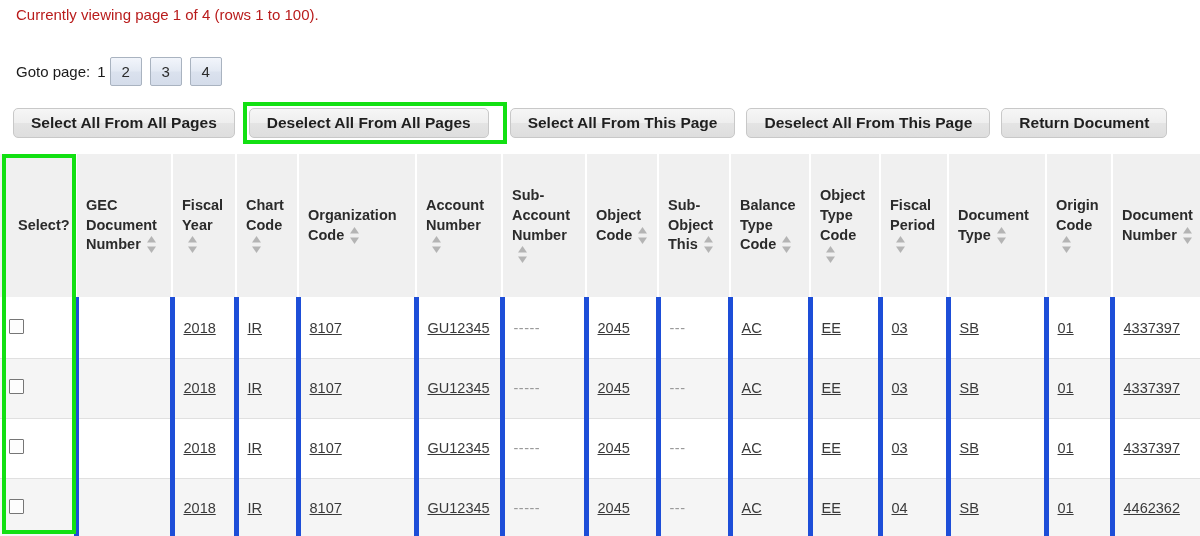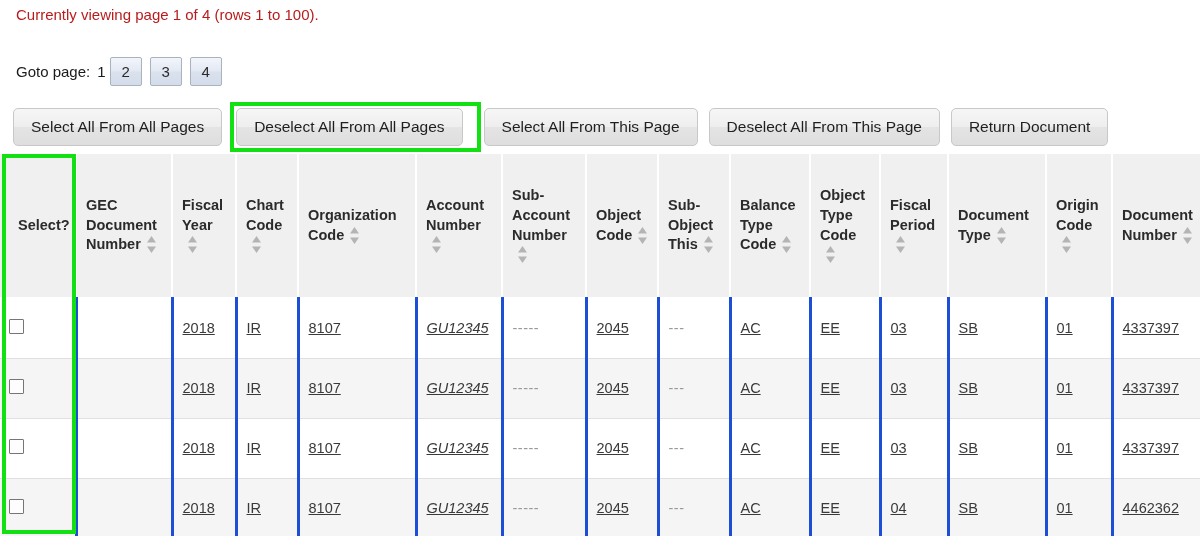--- a/index.html
+++ b/index.html
@@ -47,31 +47,32 @@
     padding: 0;
   }
 
   .action-bar {
     position: absolute;
     left: 13px; top: 102px;
     display: flex;
     align-items: center;
   }
   .action-btn {
-    height: 38px;
+    height: 30px;
     border: 1px solid #c8c8c8;
     border-radius: 5px;
     background: linear-gradient(to bottom, #f6f6f6 0%, #eeeeee 50%, #e4e4e4 51%, #dedede 100%);
     color: #1f1f1f;
     font-family: "Liberation Sans", sans-serif;
     font-size: 15.5px;
     padding: 1px 17px;
     margin-right: 11px;
     cursor: pointer;
     white-space: nowrap;
+    font-weight: bold;
   }
   .btn-wrap { position: relative; display: inline-block; }
   .btn-wrap.highlighted {
     border: 4px solid #12e012;
     padding: 2px;
     margin-right: 3px;
     margin-left: -3px;
   }
   .btn-wrap.highlighted .action-btn { margin-right: 12px; }
 
@@ -101,38 +102,38 @@
   }
   table.grid th.sel-head { text-align: right; padding-left: 18px; }
   .th-inner { display: inline; }
   .sort-icon {
     display: inline-block;
     width: 11px; height: 17px;
     vertical-align: -4px;
     margin-left: 5px;
   }
   table.grid td {
-    border-right: 3px solid #1d4ed8;
+    border-right: 5px solid #1d4ed8;
     border-bottom: 1px solid #e0e0e0;
     font-size: 14.5px;
     height: 60px;
     padding: 0 7px 0 9px;
     vertical-align: middle;
     color: #333333;
   }
   tr.row-odd td { background: #ffffff; }
   tr.row-even td { background: #f5f5f5; }
   td.cell-center { text-align: left; }
   .lnk {
     color: #3a3a3a;
     text-decoration: underline;
     cursor: pointer;
   }
   .dash { color: #9a9a9a; letter-spacing: 0.5px; }
-  .acct-cell { vertical-align: top; padding-top: 10px; font-style: italic; }
+  .acct-cell { vertical-align: top; padding-top: 10px; }
   .chk {
     width: 15px; height: 15px;
     border: 1px solid #767676;
     background: #fdfdfd;
     display: inline-block;
     cursor: pointer;
     border-radius: 1px;
   }
 
   

